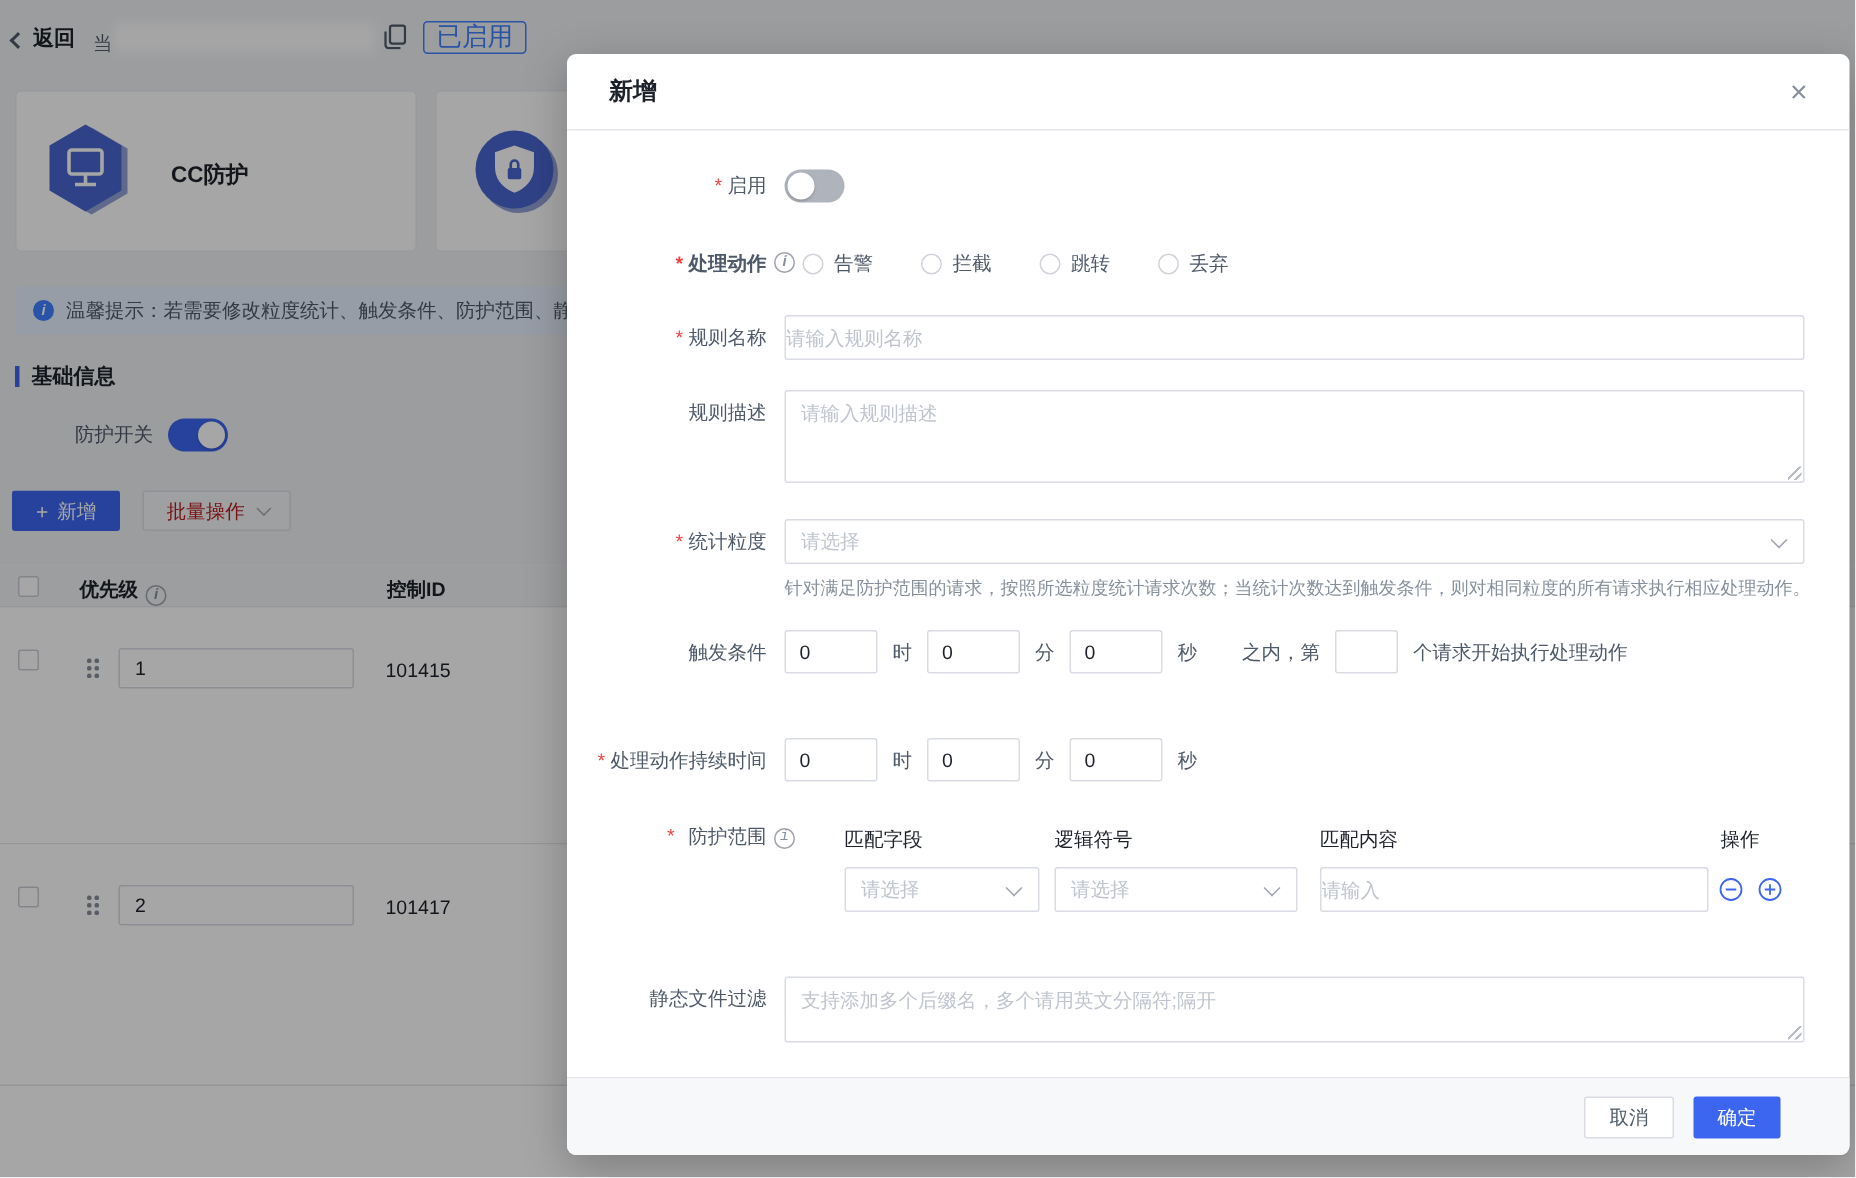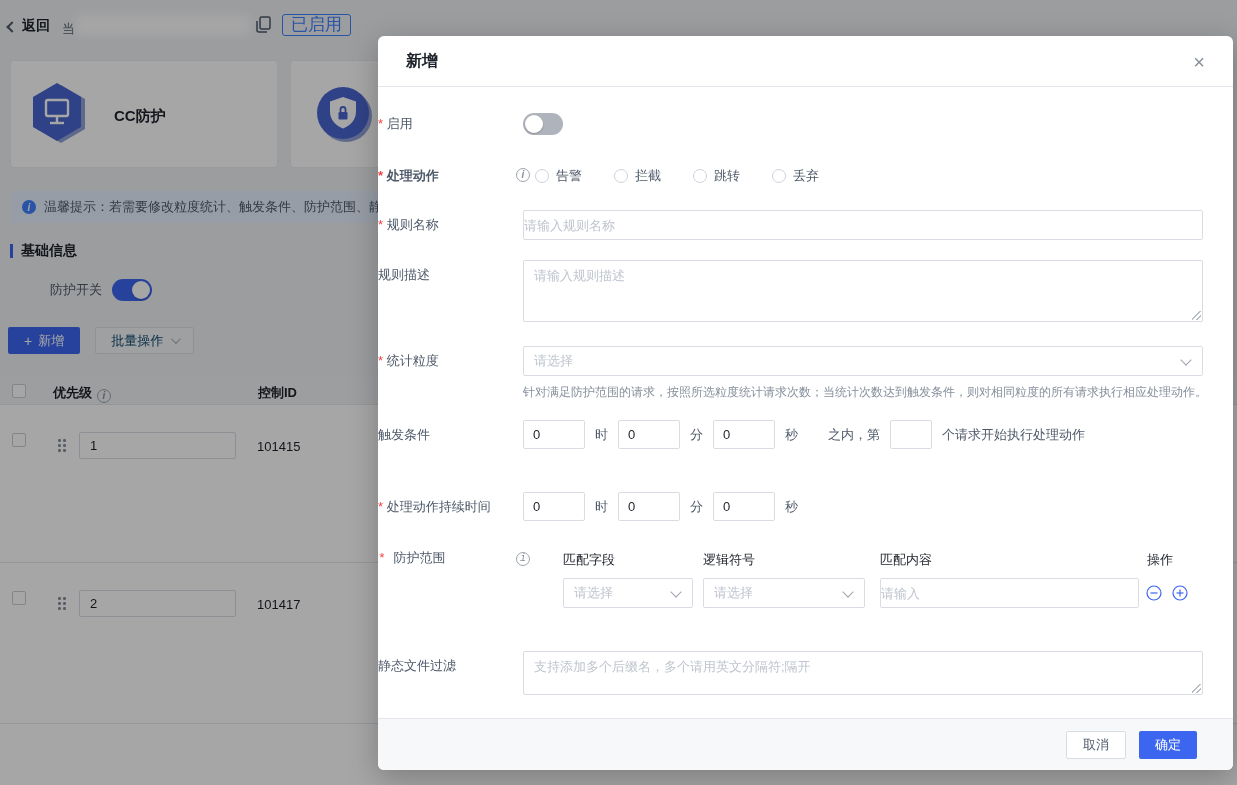--- a/index.html
+++ b/index.html
@@ -44,21 +44,21 @@
   .switch-row{position:absolute;left:10px;top:279px;display:flex;align-items:center;gap:10px;color:var(--text-label);padding-left:40px;}
 
   .toggle{position:relative;width:40px;height:22px;border-radius:11px;cursor:pointer;display:inline-block;}
   .toggle .knob{position:absolute;top:2px;width:18px;height:18px;border-radius:50%;background:#fff;box-shadow:0 1px 2px rgba(0,0,0,.2);}
   .toggle.on{background:var(--primary);} .toggle.on .knob{right:2px;}
   .toggle.off{background:#AFB3BB;} .toggle.off .knob{left:2px;}
 
   .actions{position:absolute;left:8px;top:327px;display:flex;gap:15px;}
   .btn{height:27px;border-radius:2px;font-size:13px;display:inline-flex;align-items:center;justify-content:center;padding:0 15px;cursor:pointer;border:1px solid transparent;}
   .btn-primary{background:var(--primary);color:#fff;}
-  .btn-plain{background:#F5F6F8;border-color:#DCDFE6;color:#0c4a6e;gap:8px;}
+  .btn-plain{background:#F5F6F8;border-color:#DCDFE6;color:#b91c1c;gap:8px;}
   .plus-ic{font-size:14px;margin-right:6px;line-height:1;}
   .chev-down{width:7px;height:7px;border-right:1.5px solid #A8ABB2;border-bottom:1.5px solid #A8ABB2;transform:rotate(45deg) translateY(-2px);display:inline-block;}
 
   .table{position:absolute;left:0;top:377px;right:0;bottom:0;background:#fff;}
   .thead{position:absolute;left:0;top:0;width:100%;height:28px;background:#F2F3F5;border-bottom:1px solid var(--divider);}
   .th{position:absolute;top:7px;font-size:13px;font-weight:bold;color:var(--text-dark);}
   .trow{position:absolute;left:0;width:100%;border-bottom:1px solid var(--divider);background:#fff;}
   .cb{position:absolute;left:12px;width:14px;height:14px;border:1px solid #C9CDD4;border-radius:2px;background:#fff;cursor:pointer;}
   .drag{position:absolute;left:58px;width:9px;height:14px;cursor:grab;}
   .drag::before{content:"";position:absolute;left:0;top:0;width:2.5px;height:2.5px;border-radius:50%;background:#86909C;
@@ -69,21 +69,21 @@
   .th-ic{margin-left:5px;vertical-align:-2px;}
 
   
   .overlay{position:absolute;inset:0;background:rgba(0,0,0,.35);}
   .modal{position:absolute;left:378px;top:36px;width:855px;height:734px;background:#fff;border-radius:6px;box-shadow:0 8px 30px rgba(0,0,0,.25);}
   .modal-header{position:absolute;left:0;top:0;width:100%;height:51px;border-bottom:1px solid var(--divider);display:flex;align-items:center;padding:0 28px;}
   .modal-title{font-size:16px;font-weight:bold;color:var(--text-dark);}
   .modal-close{position:absolute;right:24px;top:12px;font-size:20px;color:#86909C;cursor:pointer;line-height:1;padding:4px;}
 
   .frow{position:absolute;left:0;width:825px;display:flex;align-items:flex-start;}
-  .flabel{position:relative;width:133px;flex:0 0 133px;text-align:left;font-size:13px;color:var(--text-label);}
+  .flabel{position:relative;width:133px;flex:0 0 133px;text-align:right;font-size:13px;color:var(--text-label);}
   .req::before{content:"* ";color:var(--danger);}
   .lh30{line-height:30px;} .lh22{line-height:22px;} .lh18{line-height:18px;font-weight:bold;} .lh16{line-height:16px;font-family:Liberation Mono, monospace;}
   .fcontrol{margin-left:12px;flex:1;}
   .help-abs{position:absolute;right:-19px;top:1px;}
 
   .tin{height:30px;border:1px solid var(--border);border-radius:2px;font-size:13px;color:var(--text-dark);padding:0 0;width:100%;background:#fff;}
   .tin::placeholder,.ta::placeholder{color:var(--placeholder);}
   .ta-wrap{position:relative;}
   .ta{width:100%;border:1px solid var(--border);border-radius:2px;font-size:13px;color:var(--text-dark);padding:6px 10px;resize:none;font-family:inherit;background:#fff;display:block;}
   .rz{position:absolute;right:2px;bottom:2px;width:9px;height:9px;
@@ -100,21 +100,21 @@
   .tnum{width:62px;height:29px;border:1px solid var(--border);border-radius:2px;padding:0 9px;font-size:13px;color:var(--text-dark);}
   .tnum-s{width:42px;}
   .unit{color:var(--text-label);}
 
   .scope-head{position:absolute;font-size:13px;color:var(--text-dark);}
   .scope-ctl{position:absolute;}
   .op-ic{display:inline-block;cursor:pointer;margin-right:6px;}
 
   .gran-help{position:absolute;left:145px;top:348px;font-size:12px;color:var(--text-muted);white-space:nowrap;}
 
-  .modal-footer{position:absolute;left:0;bottom:0;width:100%;height:52px;background:#F7F8FA;border-top:1px solid var(--divider);border-radius:0 0 6px 6px;display:flex;align-items:center;justify-content:flex-end;gap:13px;padding-right:36px;}
+  .modal-footer{position:absolute;left:0;bottom:0;width:100%;height:52px;background:#F7F8FA;border-top:1px solid var(--divider);border-radius:0 0 6px 6px;display:flex;align-items:center;justify-content:flex-end;gap:13px;padding-right:46px;}
   .btn-cancel{height:28px;padding:0 16px;background:#fff;border:1px solid var(--border);border-radius:2px;color:var(--text-label);font-size:13px;display:inline-flex;align-items:center;cursor:pointer;}
   .btn-confirm{height:28px;padding:0 16px;background:var(--primary);border-radius:2px;color:#fff;font-size:13px;display:inline-flex;align-items:center;cursor:pointer;}
 </style>
 </head>
 <body>
 
 <div class="screen">
 
   <div class="bg-page">
 

